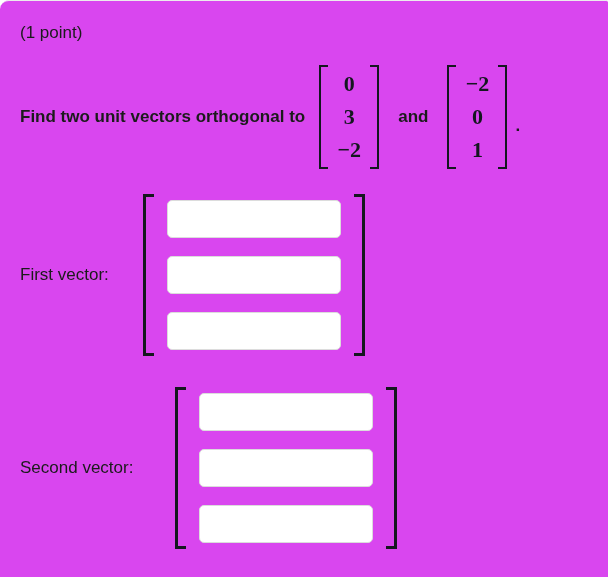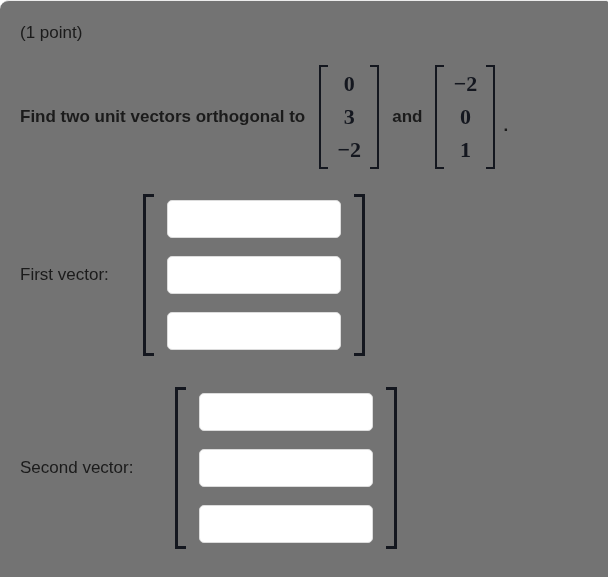--- a/index.html
+++ b/index.html
@@ -14,21 +14,21 @@
     overflow: hidden;
   }
 
   
   #problem-card {
     position: absolute;
     left: 0;
     top: 0;
     width: 608px;
     height: 577px;
-    background: #737373;
+    background: #d946ef;
     border-top-left-radius: 9px;
     border-top-right-radius: 2px;
     box-sizing: border-box;
     border-top: 1px solid #ececec;
   }
 
   
   #point-header {
     position: absolute;
     left: 20px;
@@ -51,21 +51,21 @@
     align-items: center;
   }
   .q-text {
     font-size: 17px;
     color: #1b1b1b;
     white-space: nowrap;
     line-height: 22px;
     font-weight: bold;
   }
   #question-prompt { margin-right: 14px; }
-  #question-and { margin: 0 13px; }
+  #question-and { margin: 0 19px; }
   #question-period {
     margin-left: 8px;
     align-self: center;
     padding-top: 18px;
   }
 
   
   .matrix {
     display: flex;
     flex-direction: row;

